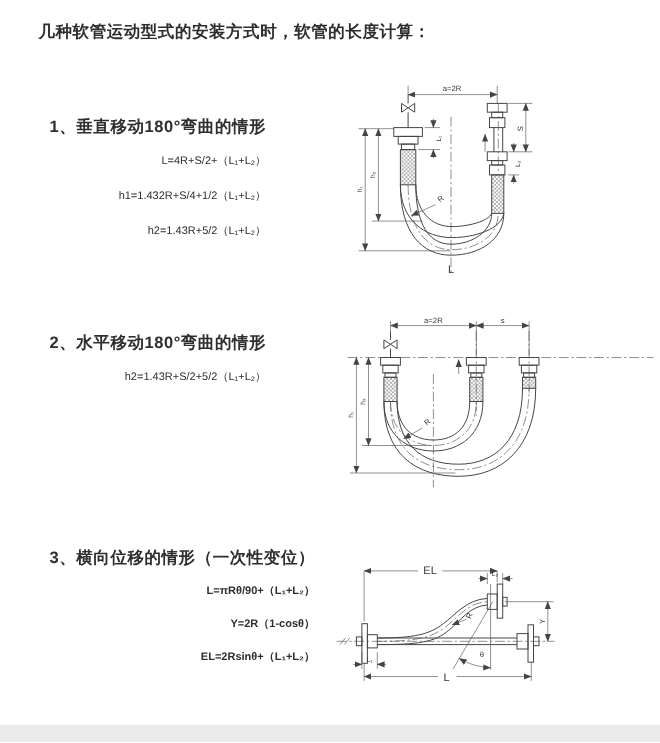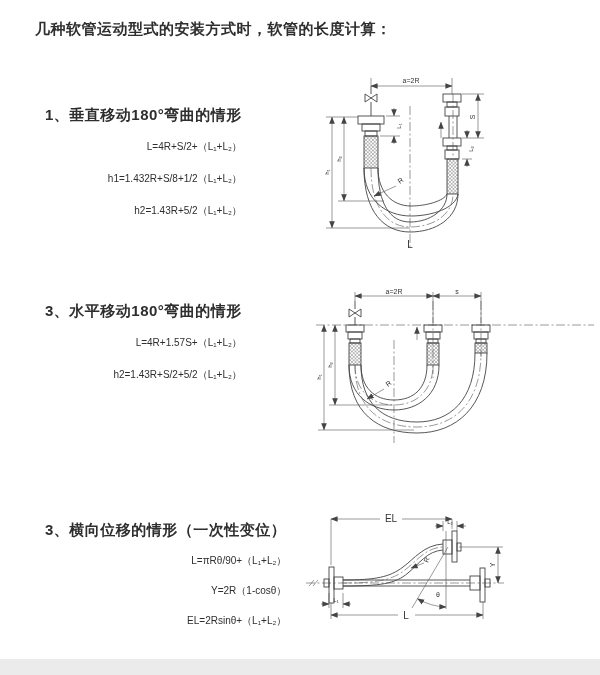--- a/index.html
+++ b/index.html
@@ -2,21 +2,21 @@
 <html><head>
 <meta charset="utf-8">
 <style>
   html,body{margin:0;padding:0;background:#fff;}
   .page{position:relative;width:600px;height:675px;background:#ffffff;overflow:hidden;
         font-family:"Liberation Sans","DejaVu Sans",sans-serif;color:#2e2e2e;}
   .doc-title{position:absolute;left:35px;top:20px;font-size:15px;font-weight:bold;letter-spacing:.5px;}
   .sec{position:absolute;left:45px;text-align:right;}
   .sec-heading{font-size:15px;font-weight:bold;letter-spacing:.5px;margin:0 0 6px 0;}
   .formula{margin-left:38px;font-size:10px;line-height:32px;white-space:pre;color:#2e2e2e;}
-  .sec.s3 .formula{line-height:30px;}
+  .sec.s3 .formula{line-height:30px;font-weight:bold;}
   .diag{position:absolute;}
   svg{display:block;}
   svg text{fill:#333;font-size:7px;font-family:"Liberation Sans","DejaVu Sans",sans-serif;}
   svg text.big{font-size:10px;}
   svg text.tiny{font-size:6px;}
   .ln{stroke:#444;stroke-width:0.9;fill:none;}
   .thin{stroke:#555;stroke-width:0.6;fill:none;}
   .dash{stroke:#555;stroke-width:0.6;fill:none;stroke-dasharray:9 2.5 2 2.5;}
   .braid{stroke:#444;stroke-width:0.9;}
   .bottom-strip{position:absolute;left:0;top:659px;width:600px;height:16px;background:#ebebeb;}
@@ -24,31 +24,30 @@
 </head>
 <body>
 
 <div class="page">
 
   <div class="doc-title">几种软管运动型式的安装方式时，软管的长度计算：</div>
 
   <div class="sec" style="top:106px">
     <div class="sec-heading">1、垂直移动180°弯曲的情形</div>
     <div class="formula">L=4R+S/2+（L₁+L₂）</div>
-    <div class="formula">h1=1.432R+S/8+1/2（L₁+L₂）</div>
+    <div class="formula">h1=1.432R+S/4+1/2（L₁+L₂）</div>
     <div class="formula">h2=1.43R+5/2（L₁+L₂）</div>
   </div>
 
   <div class="sec" style="top:302px">
-    <div class="sec-heading">3、水平移动180°弯曲的情形</div>
-    <div class="formula">L=4R+1.57S+（L₁+L₂）</div>
+    <div class="sec-heading">2、水平移动180°弯曲的情形</div>
     <div class="formula">h2=1.43R+S/2+5/2（L₁+L₂）</div>
   </div>
 
-  <div class="sec s3" style="top:521px">
+  <div class="sec s3" style="top:498px">
     <div class="sec-heading">3、横向位移的情形（一次性变位）</div>
     <div class="formula">L=πRθ/90+（L₁+L₂）</div>
     <div class="formula">Y=2R（1-cosθ）</div>
     <div class="formula">EL=2Rsinθ+（L₁+L₂）</div>
   </div>
 
   <svg class="diag" style="left:310px;top:70px" width="290" height="190" viewBox="0 0 290 190">
     <defs>
       <marker id="m1" viewBox="0 0 10 10" refX="9.5" refY="5" markerWidth="7" markerHeight="7" orient="auto-start-reverse" markerUnits="userSpaceOnUse">
         <path d="M0,1 L10,5 L0,9 z" fill="#444"></path>

